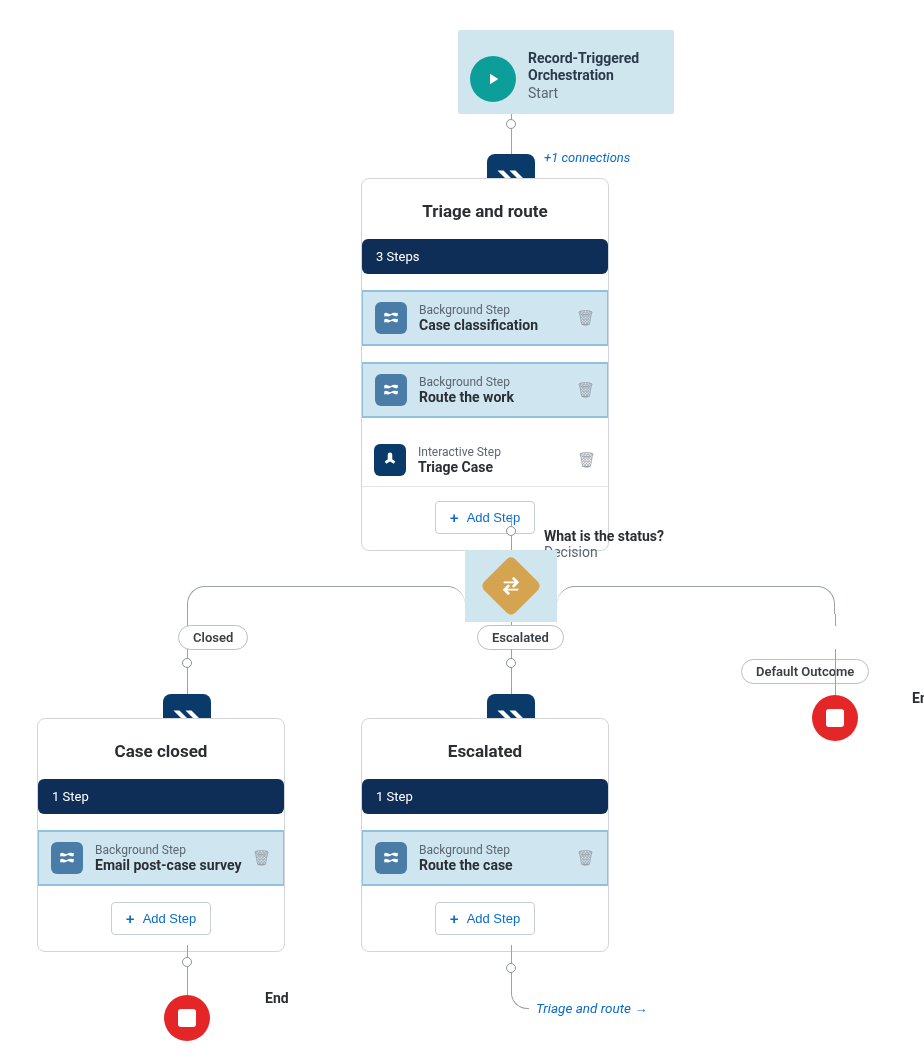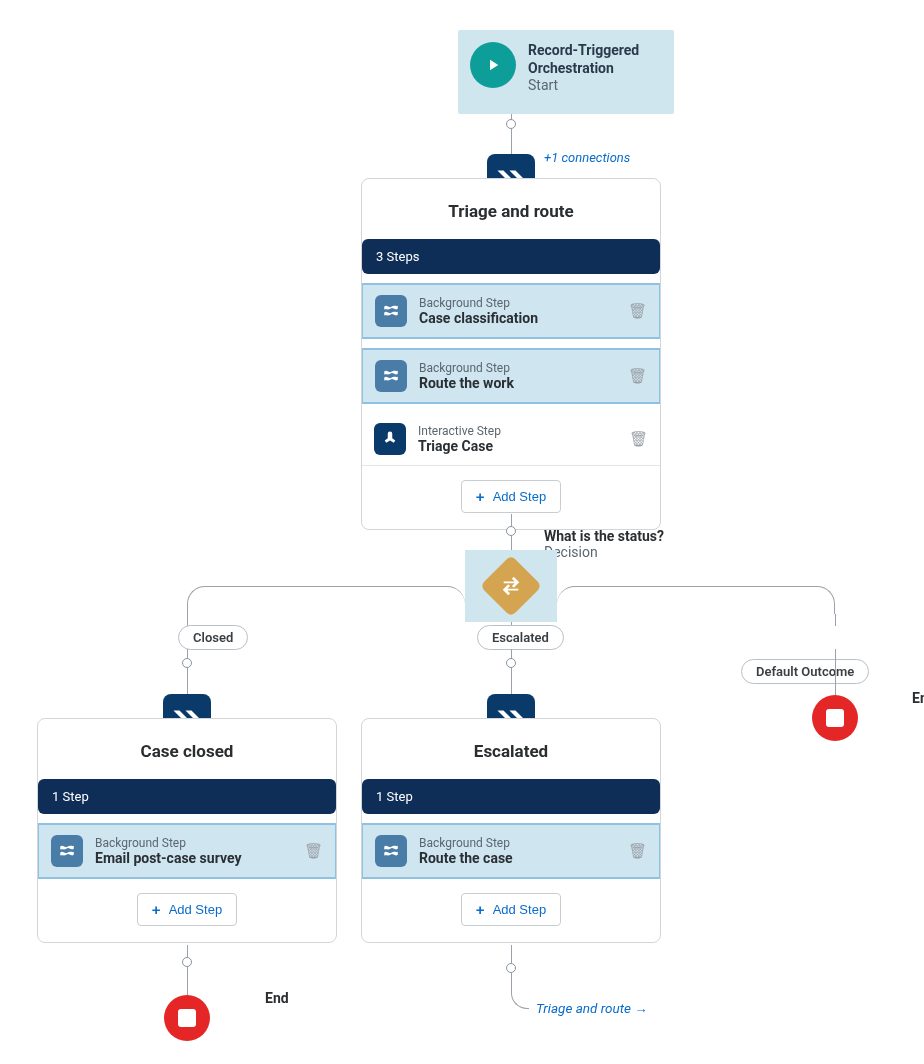--- a/index.html
+++ b/index.html
@@ -12,21 +12,21 @@
     color: #222;
     font-size: 13px;
   }
 
   
   .start-node {
     position: absolute;
     left: 458px; top: 30px;
     width: 216px; height: 84px;
     background: #cfe6ee;
-    display: flex; align-items: flex-start;
+    display: flex; align-items: flex-end;
     padding: 12px;
     border-radius: 2px;
   }
   .play-circle {
     width: 46px; height: 46px;
     background: #0e9e9a;
     border-radius: 50%;
     display: flex; align-items: center; justify-content: center;
     margin-right: 12px;
     flex-shrink: 0;
@@ -58,21 +58,21 @@
     position: absolute;
     width: 48px; height: 48px;
     background: #0a3a6a;
     border-radius: 8px;
     display: flex; align-items: center; justify-content: center;
   }
   .stage-chevron svg { width: 30px; height: 20px; fill: #fff; }
 
   .stage {
     position: absolute;
-    width: 300px;
+    width: 248px;
     background: #fff;
     border: 1px solid #d2d6d9;
     border-radius: 8px;
     overflow: hidden;
   }
   .stage-title {
     font-weight: 700;
     font-size: 17px;
     text-align: center;
     padding: 22px 10px 18px 10px;
@@ -88,21 +88,21 @@
   .step {
     display: flex;
     align-items: center;
     padding: 10px 12px;
     border-bottom: 1px solid #e3e6e8;
     position: relative;
   }
   .step.sel {
     background: #cfe5f0;
     border: 2px solid #8fc1e0;
-    margin: 9px -1px;
+    margin: 16px -1px;
   }
   .step-icon {
     width: 32px; height: 32px;
     background: #4a7ca8;
     border-radius: 6px;
     display: flex; align-items: center; justify-content: center;
     margin-right: 12px;
     flex-shrink: 0;
   }
   .step-icon svg { width: 18px; height: 18px; fill: #fff; }

